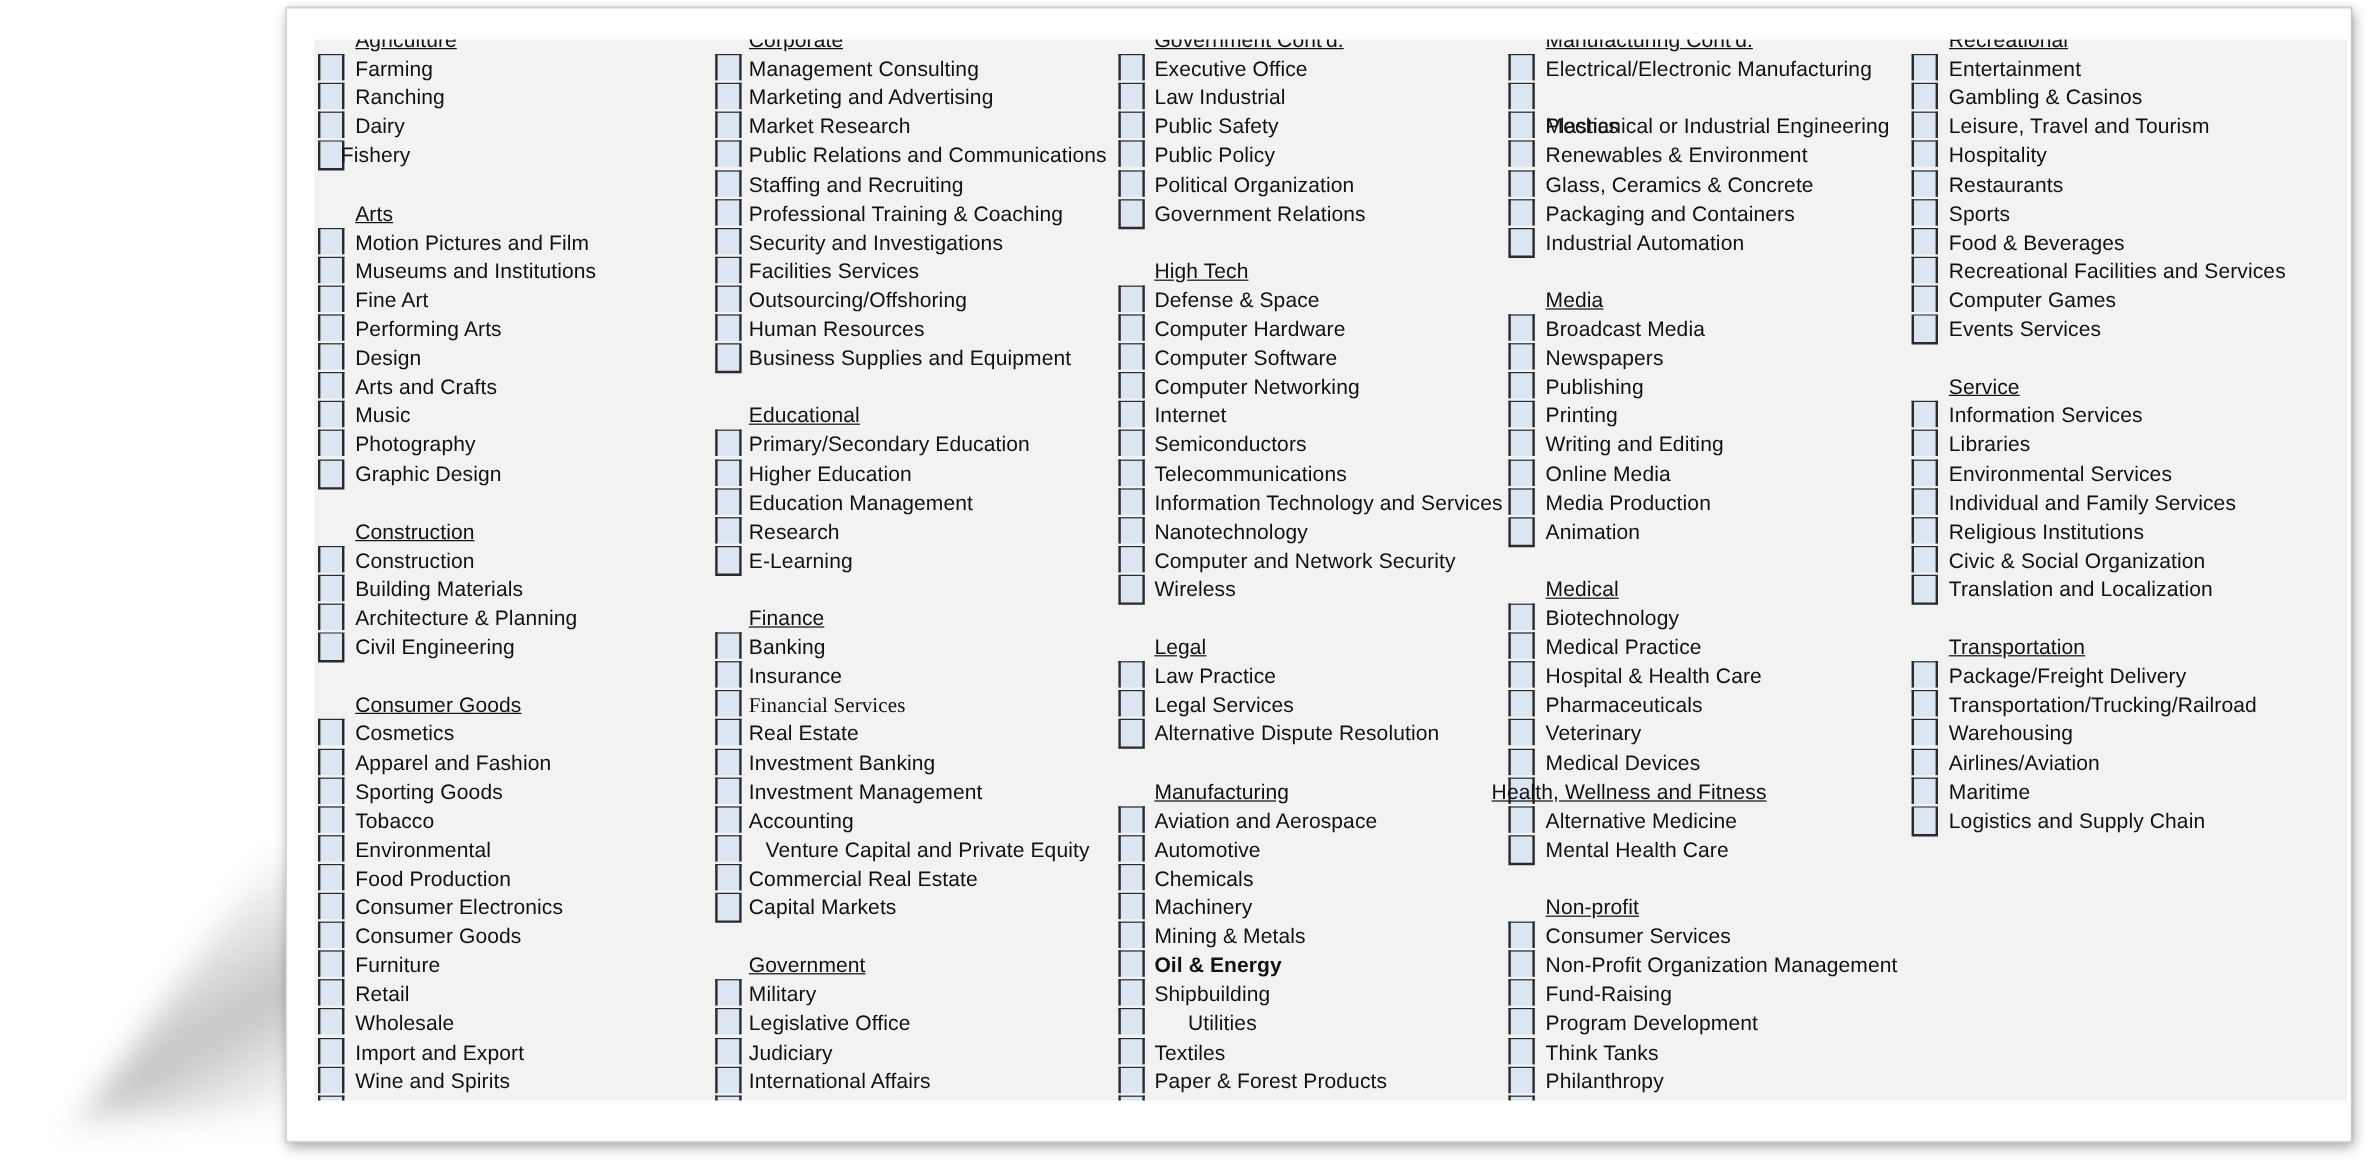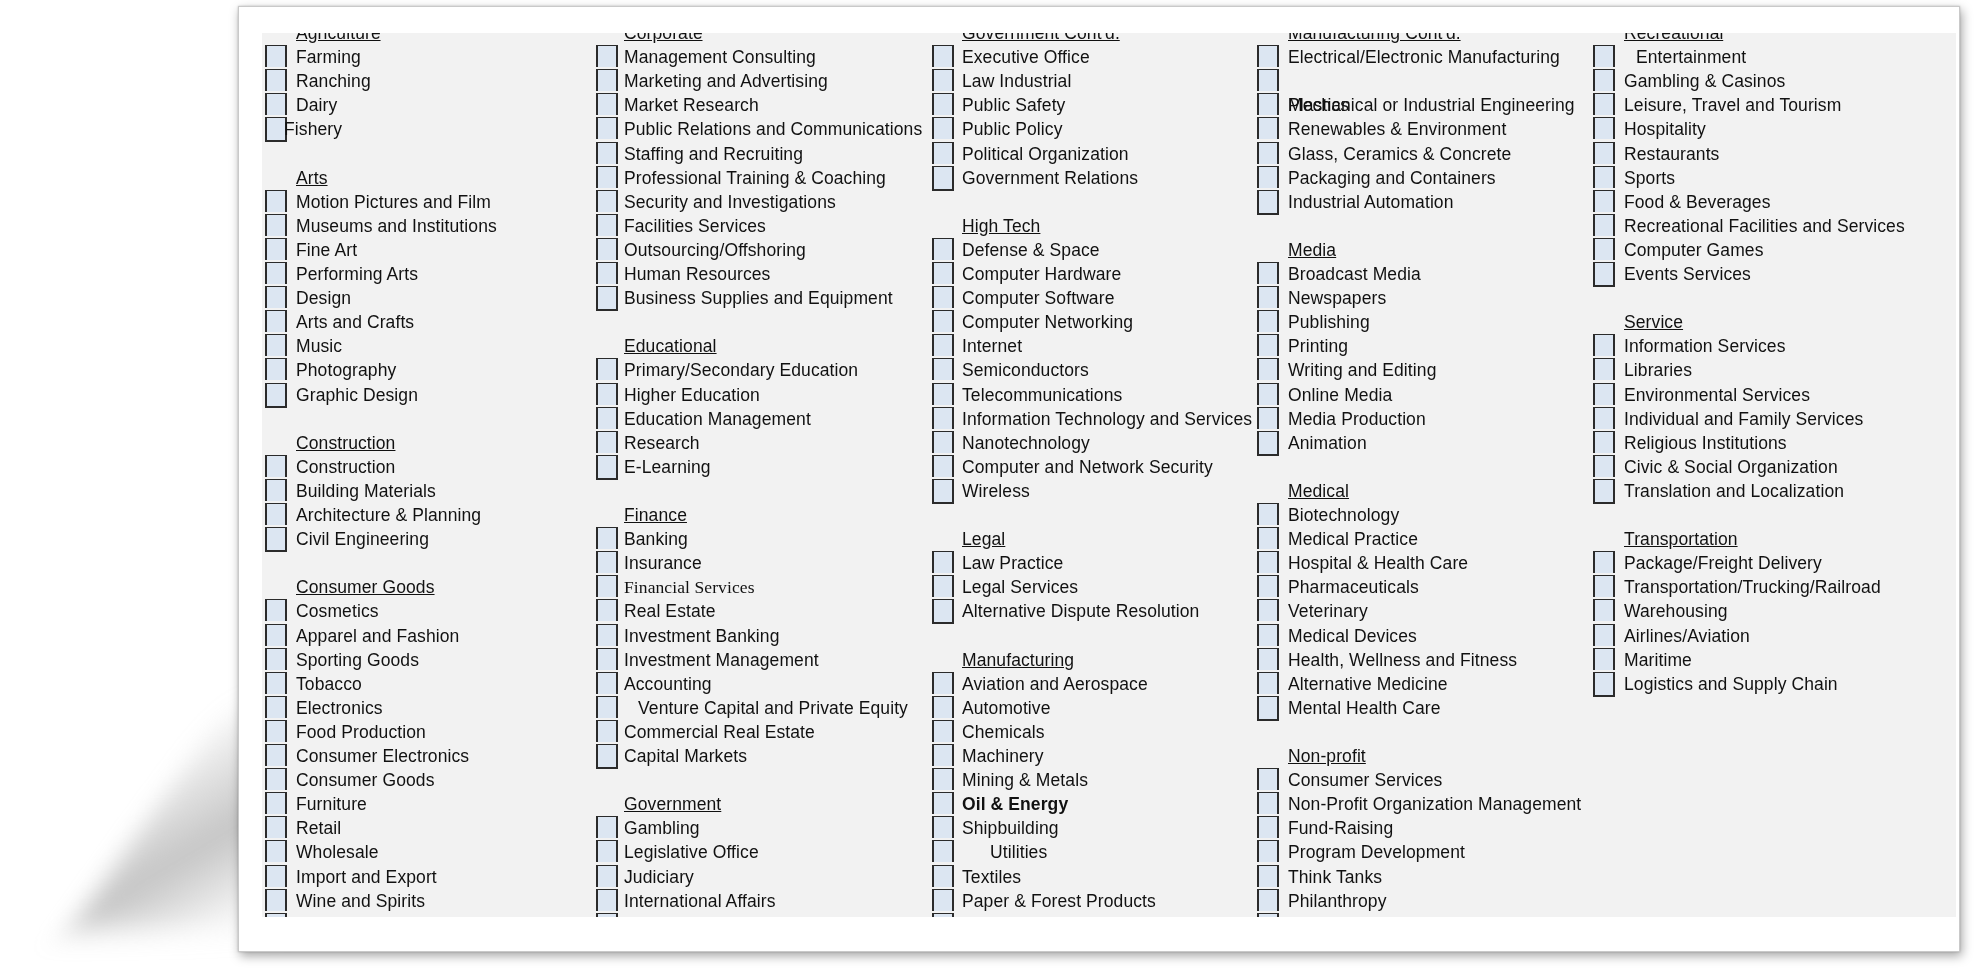--- a/index.html
+++ b/index.html
@@ -146,21 +146,21 @@
       <div class="row" style="top: 614.6px;">
         <span class="cb" style="left: 3px;"></span>
         <span class="lbl" style="left: 34px;">Sporting Goods</span>
       </div>
       <div class="row" style="top: 638.7px;">
         <span class="cb" style="left: 3px;"></span>
         <span class="lbl" style="left: 34px;">Tobacco</span>
       </div>
       <div class="row" style="top: 662.8px;">
         <span class="cb" style="left: 3px;"></span>
-        <span class="lbl" style="left: 34px;">Electronics</span>
+        <span class="lbl" style="left: 34px;">Environmental</span>
       </div>
       <div class="row" style="top: 686.9px;">
         <span class="cb" style="left: 3px;"></span>
         <span class="lbl" style="left: 34px;">Food Production</span>
       </div>
       <div class="row" style="top: 711px;">
         <span class="cb" style="left: 3px;"></span>
         <span class="lbl" style="left: 34px;">Consumer Electronics</span>
       </div>
       <div class="row" style="top: 735.1px;">
@@ -304,21 +304,21 @@
       </div>
       <div class="row" style="top: 711px;">
         <span class="cb last" style="left: 334px;"></span>
         <span class="lbl" style="left: 362px;">Capital Markets</span>
       </div>
       <div class="row" style="top: 759.2px;">
         <span class="lbl hdr" style="left: 362px;">Government</span>
       </div>
       <div class="row" style="top: 783.3px;">
         <span class="cb" style="left: 334px;"></span>
-        <span class="lbl" style="left: 362px;">Gambling</span>
+        <span class="lbl" style="left: 362px;">Military</span>
       </div>
       <div class="row" style="top: 807.4px;">
         <span class="cb" style="left: 334px;"></span>
         <span class="lbl" style="left: 362px;">Legislative Office</span>
       </div>
       <div class="row" style="top: 831.5px;">
         <span class="cb" style="left: 334px;"></span>
         <span class="lbl" style="left: 362px;">Judiciary</span>
       </div>
       <div class="row" style="top: 855.6px;">
@@ -557,21 +557,21 @@
       <div class="row" style="top: 566.4px;">
         <span class="cb" style="left: 995px;"></span>
         <span class="lbl" style="left: 1026px;">Veterinary</span>
       </div>
       <div class="row" style="top: 590.5px;">
         <span class="cb" style="left: 995px;"></span>
         <span class="lbl" style="left: 1026px;">Medical Devices</span>
       </div>
       <div class="row" style="top: 614.6px;">
         <span class="cb" style="left: 995px;"></span>
-        <span class="lbl" style="left: 1026px;">Health, Wellness and Fitness</span>
+        <span class="lbl" style="left: 981px; text-decoration: underline;">Health, Wellness and Fitness</span>
       </div>
       <div class="row" style="top: 638.7px;">
         <span class="cb" style="left: 995px;"></span>
         <span class="lbl" style="left: 1026px;">Alternative Medicine</span>
       </div>
       <div class="row" style="top: 662.8px;">
         <span class="cb last" style="left: 995px;"></span>
         <span class="lbl" style="left: 1026px;">Mental Health Care</span>
       </div>
       <div class="row" style="top: 711px;">
@@ -605,21 +605,21 @@
         <span class="cb" style="left: 995px;"></span>
         <span class="lbl" style="left: 1026px;">International Trade and Development</span>
       </div>
     </div>
     <div class="col" style="left: 0px;">
       <div class="row" style="top: -12px;">
         <span class="lbl hdr clipped" style="left: 1362px;">Recreational</span>
       </div>
       <div class="row" style="top: 12.1px;">
         <span class="cb" style="left: 1331px;"></span>
-        <span class="lbl" style="left: 1362px; margin-left: 12px;">Entertainment</span>
+        <span class="lbl" style="left: 1362px;">Entertainment</span>
       </div>
       <div class="row" style="top: 36.2px;">
         <span class="cb" style="left: 1331px;"></span>
         <span class="lbl" style="left: 1362px;">Gambling &amp; Casinos</span>
       </div>
       <div class="row" style="top: 60.3px;">
         <span class="cb" style="left: 1331px;"></span>
         <span class="lbl" style="left: 1362px;">Leisure, Travel and Tourism</span>
       </div>
       <div class="row" style="top: 84.4px;">

